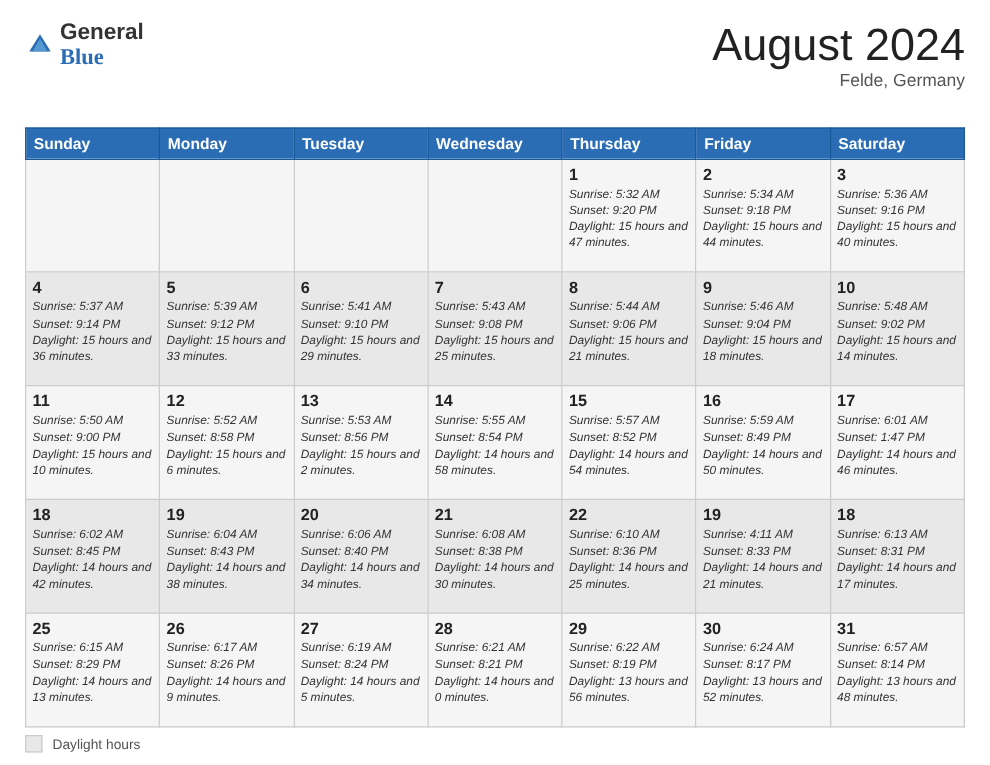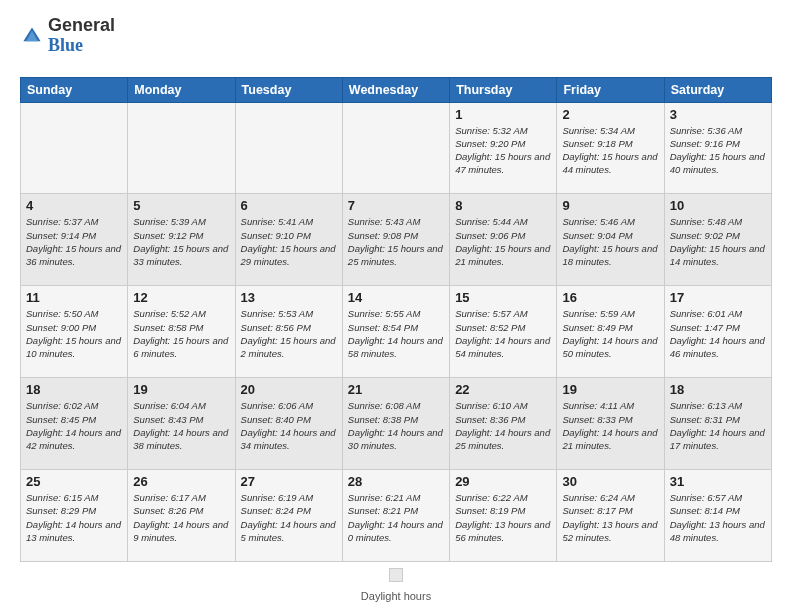--- a/index.html
+++ b/index.html
@@ -14,21 +14,21 @@
       width: 792px;
       height: 612px;
       padding: 16px 20px 10px 20px;
       display: flex;
       flex-direction: column;
     }
     .header {
       display: flex;
       justify-content: space-between;
       align-items: flex-start;
-      margin-bottom: 21px;
+      margin-bottom: 10px;
     }
     .logo {
       display: flex;
       align-items: center;
       gap: 4px;
     }
     .logo-text {
       font-size: 18px;
       font-weight: bold;
       line-height: 1.1;
@@ -49,20 +49,21 @@
       line-height: 1.1;
     }
     .location {
       font-size: 14px;
       color: #555;
     }
     .calendar {
       flex: 1;
       display: flex;
       flex-direction: column;
+      margin-top: 20px;
     }
     table {
       width: 100%;
       border-collapse: collapse;
       flex: 1;
     }
     thead th {
       background-color: #2a6db5;
       color: white;
       text-align: left;
@@ -97,23 +98,22 @@
       font-size: 9.5px;
       line-height: 1.4;
       color: #333;
       font-style: italic;
     }
     .footer {
       margin-top: 6px;
       font-size: 11px;
       color: #555;
       display: flex;
-      align-items: center;
+      align-items: flex-end;
       gap: 8px;
-      flex-direction: column;
     }
     .footer-box {
       width: 14px;
       height: 14px;
       background-color: #e8e8e8;
       border: 1px solid #ccc;
       display: inline-block;
     }
   </style>
 </head>
@@ -123,20 +123,24 @@
   <div class="header">
     <div class="logo">
       <svg class="logo-icon" viewBox="0 0 28 28" xmlns="http://www.w3.org/2000/svg">
         <polygon points="14,4 24,20 4,20" fill="#2a6db5"></polygon>
         <polygon points="14,8 21,20 7,20" fill="#5599d0"></polygon>
       </svg>
       <div class="logo-text">
         <span class="logo-general">General</span><br>
         <span class="logo-blue">Blue</span>
       </div>
+    </div>
+    <div class="title-block">
+      <div class="month-title">August 2024</div>
+      <div class="location">Felde, Germany</div>
     </div>
   </div>
 
   <div class="calendar">
     <table>
       <thead>
         <tr>
           <th>Sunday</th>
           <th>Monday</th>
           <th>Tuesday</th>

